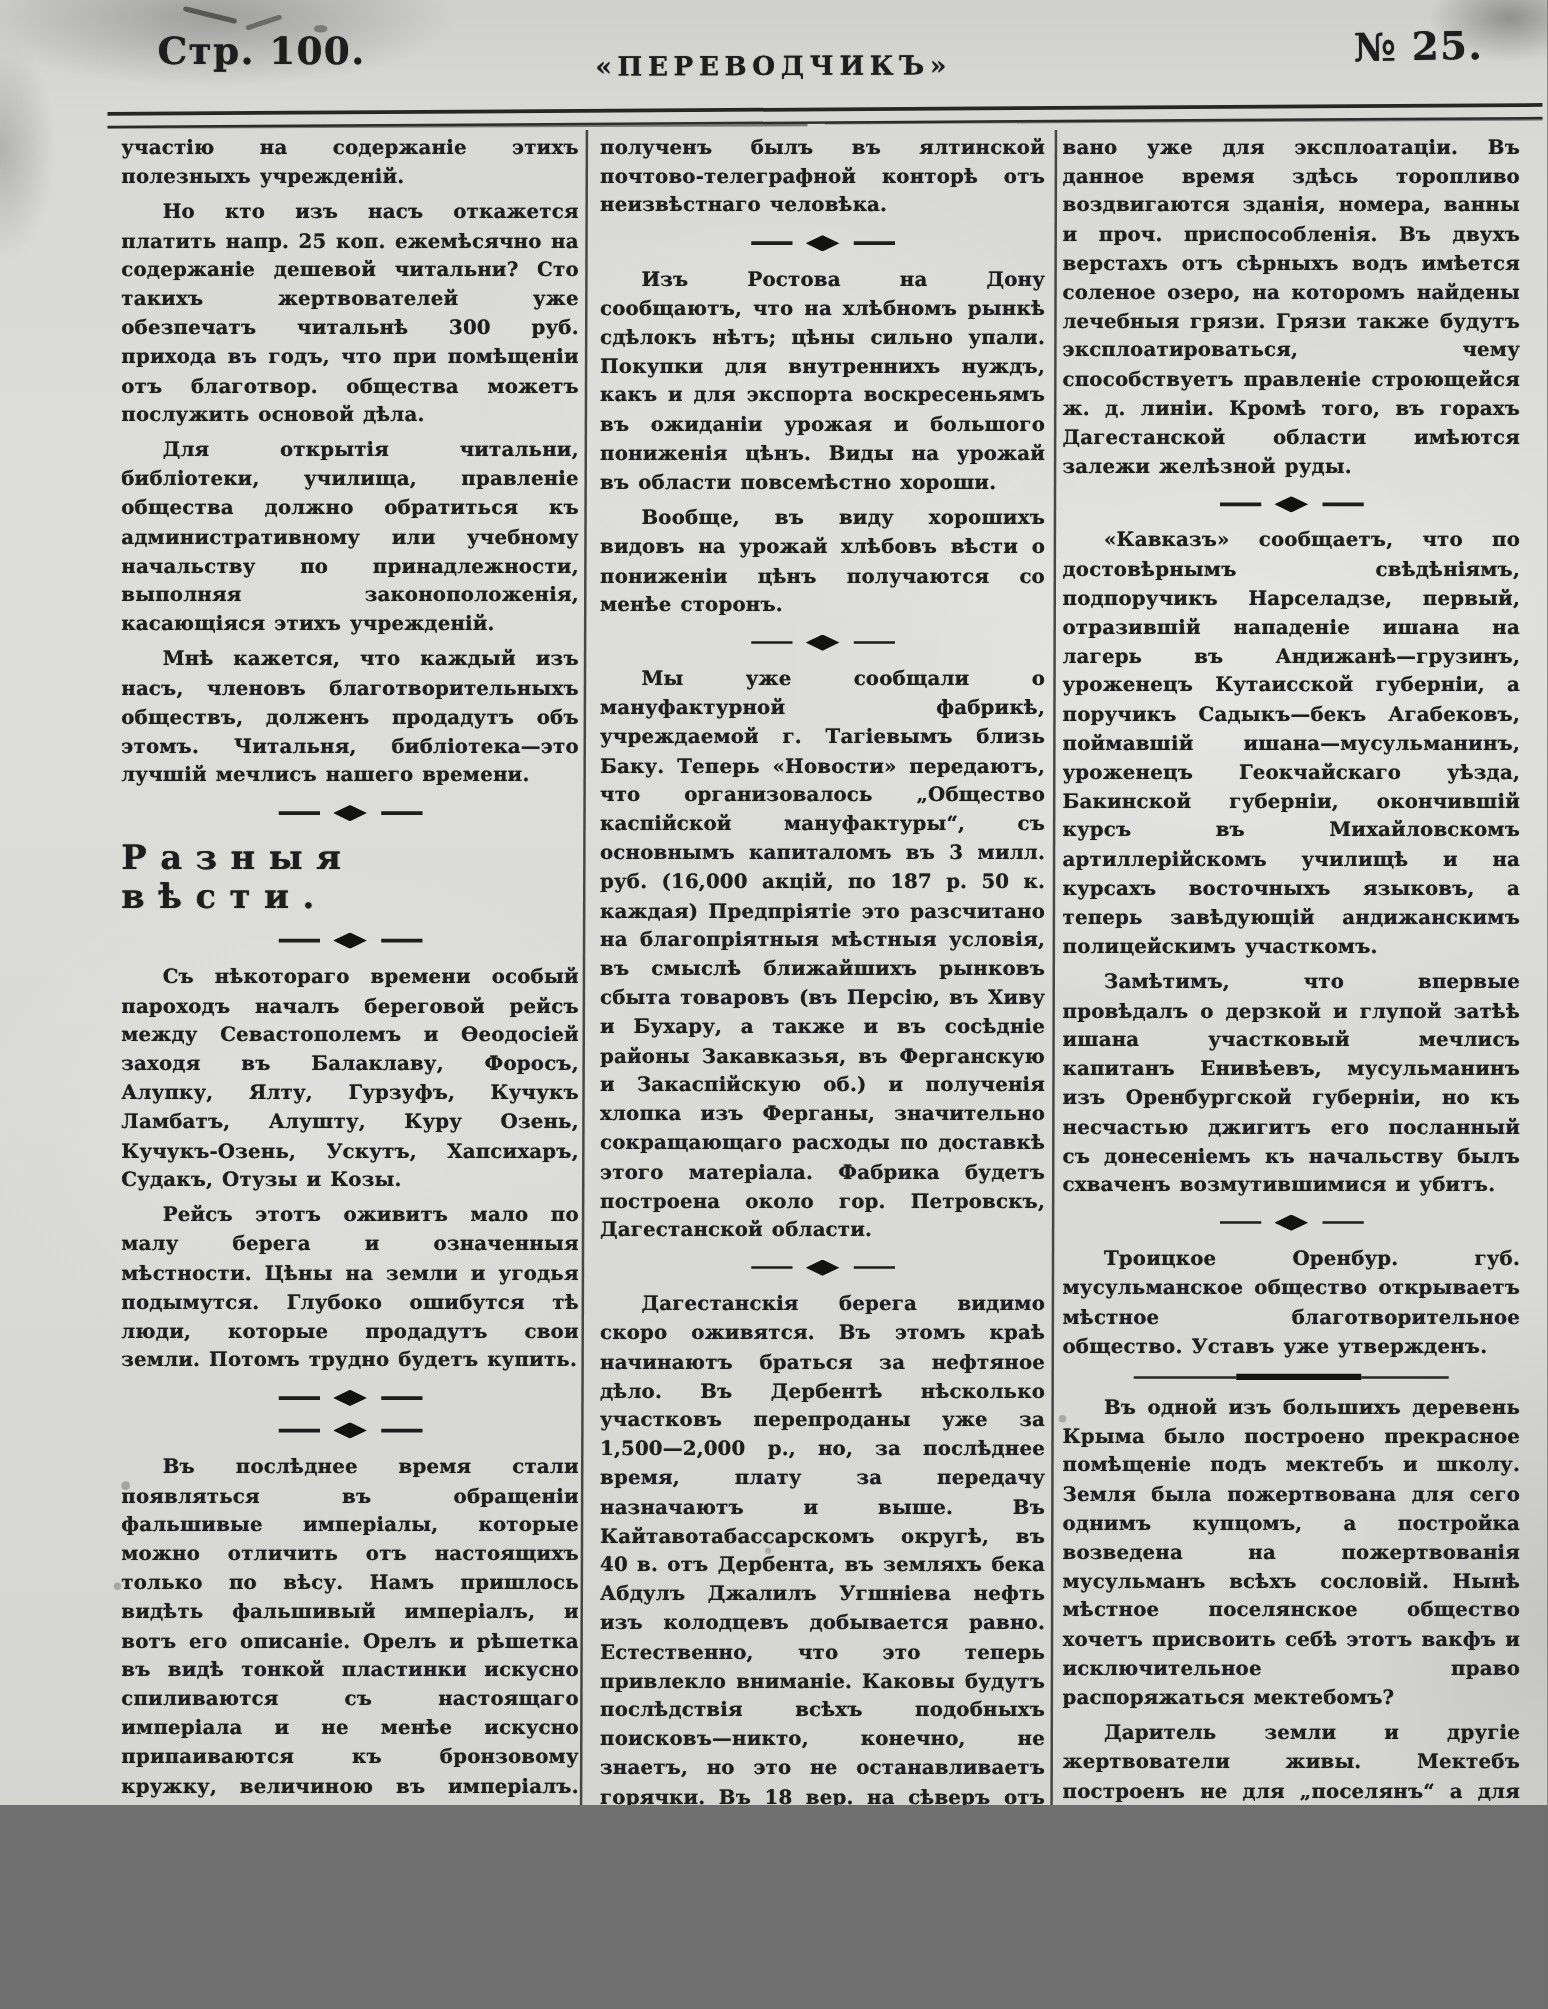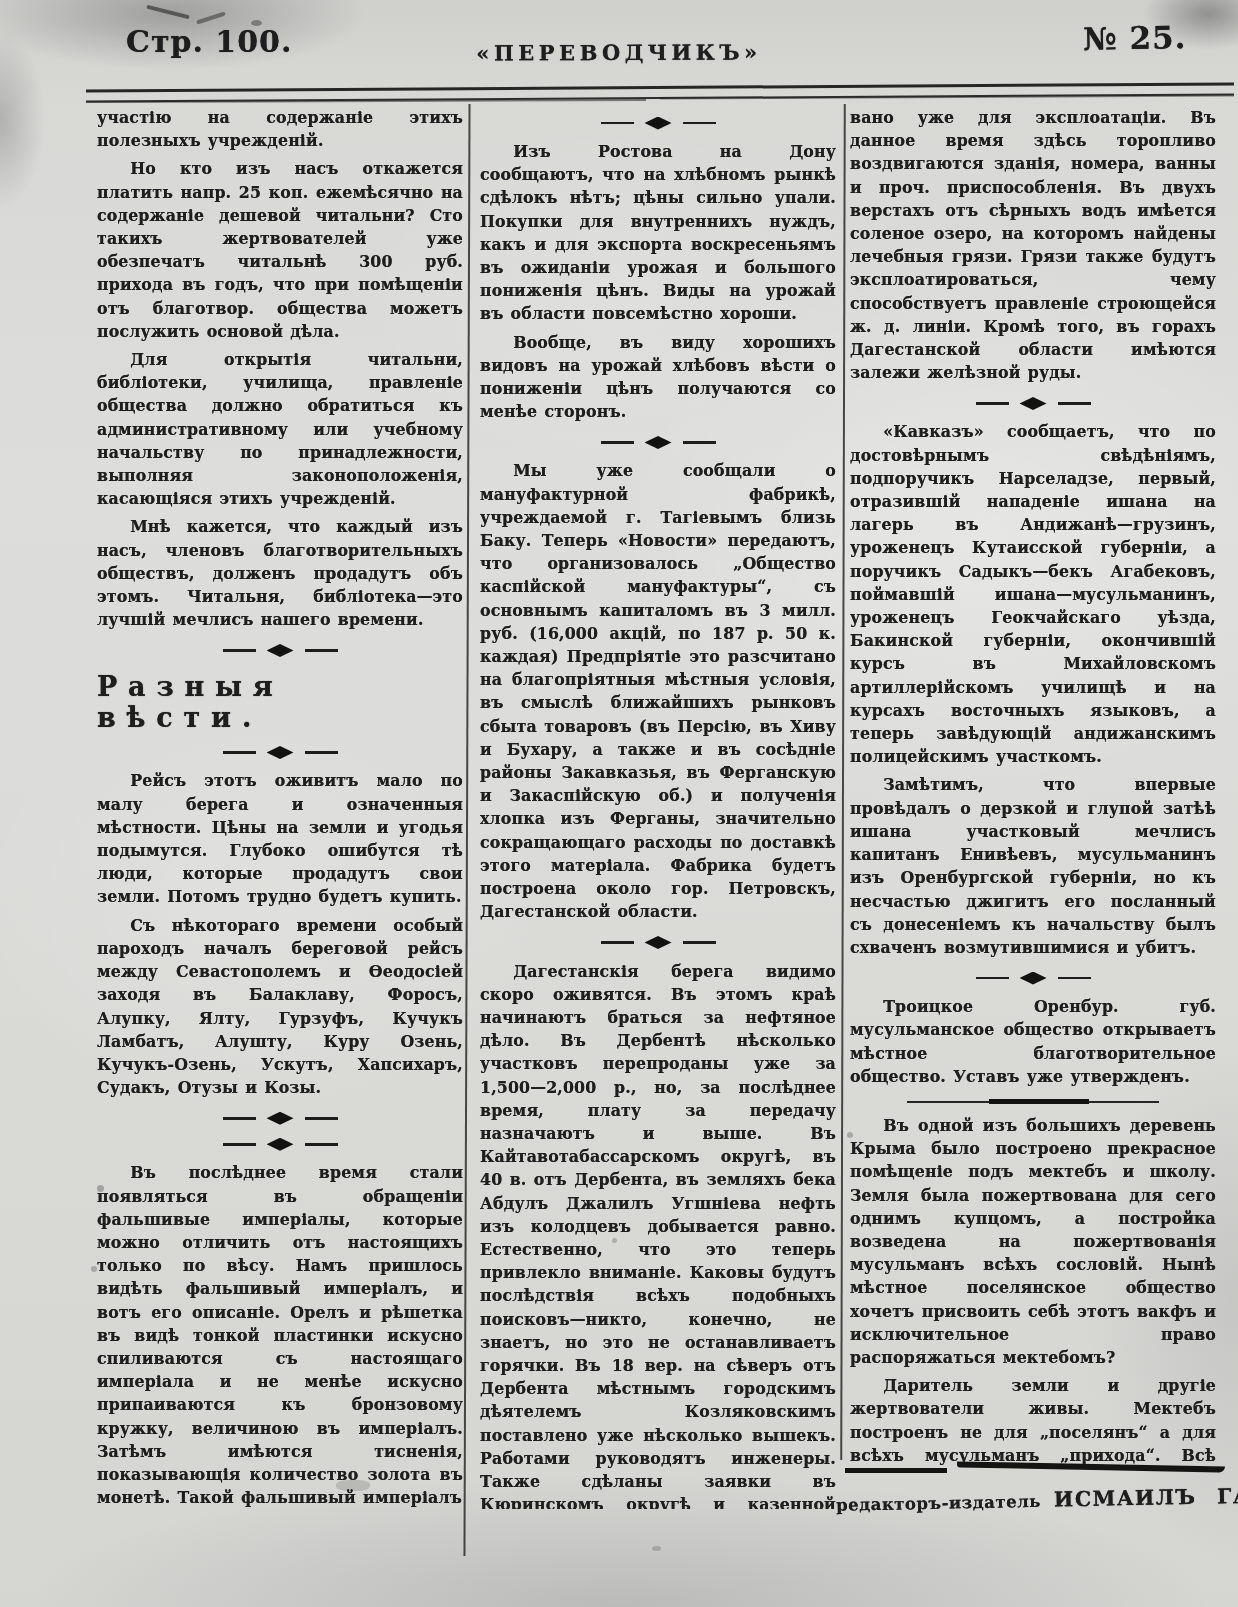--- a/index.html
+++ b/index.html
@@ -1,17 +1,17 @@
 <!DOCTYPE html>
 <html><head>
 <meta charset="utf-8">
 <style>
   html,body{margin:0;padding:0;background:#6f6f6f;}
   .page{
-    position:relative;width:1238px;height:1607px;overflow:hidden;
+    position:relative;width:1238px;height:1444px;overflow:hidden;
     color:#1e1e1e;
     font-family:"DejaVu Serif", serif;
     background:
       radial-gradient(ellipse 280px 80px at 170px 14px, rgba(45,45,45,.30), transparent 70%),
       radial-gradient(ellipse 90px 50px at 1208px 14px, rgba(40,40,40,.38), transparent 72%),
       radial-gradient(ellipse 60px 120px at 0px 120px, rgba(60,60,60,.25), transparent 75%),
       radial-gradient(ellipse 520px 400px at 980px 540px, rgba(255,255,255,.28), transparent 70%),
       radial-gradient(ellipse 420px 320px at 260px 900px, rgba(255,255,255,.15), transparent 70%),
       radial-gradient(ellipse 380px 260px at 620px 300px, rgba(255,255,255,.12), transparent 70%),
       radial-gradient(ellipse 760px 170px at 620px 1607px, rgba(80,80,80,.20), transparent 78%),
@@ -96,35 +96,36 @@
           <span class="dline"></span>
           <span class="diamond"></span>
           <span class="dline"></span>
         </div>
         <h2 class="news-heading">Разныя вѣсти.</h2>
         <div class="divider">
           <span class="dline"></span>
           <span class="diamond"></span>
           <span class="dline"></span>
         </div>
+        <p class="para">Съ нѣкотораго времени особый пароходъ началъ береговой рейсъ между Севастополемъ и Ѳеодосіей заходя въ Балаклаву, Форосъ, Алупку, Ялту, Гурзуфъ, Кучукъ Ламбатъ, Алушту, Куру Озень, Кучукъ-Озень, Ускутъ, Хапсихаръ, Судакъ, Отузы и Козы.</p>
         <p class="para">Рейсъ этотъ оживитъ мало по малу берега и означенныя мѣстности. Цѣны на земли и угодья подымутся. Глубоко ошибутся тѣ люди, которые продадутъ свои земли. Потомъ трудно будетъ купить.</p>
-        <p class="para">Съ нѣкотораго времени особый пароходъ началъ береговой рейсъ между Севастополемъ и Ѳеодосіей заходя въ Балаклаву, Форосъ, Алупку, Ялту, Гурзуфъ, Кучукъ Ламбатъ, Алушту, Куру Озень, Кучукъ-Озень, Ускутъ, Хапсихаръ, Судакъ, Отузы и Козы.</p>
         <div class="divider">
           <span class="dline"></span>
           <span class="diamond"></span>
           <span class="dline"></span>
         </div>
         <div class="divider">
           <span class="dline"></span>
           <span class="diamond"></span>
           <span class="dline"></span>
         </div>
         <p class="para">Въ послѣднее время стали появляться въ обращеніи фальшивые имперіалы, которые можно отличить отъ настоящихъ только по вѣсу. Намъ пришлось видѣть фальшивый имперіалъ, и вотъ его описаніе. Орелъ и рѣшетка въ видѣ тонкой пластинки искусно спиливаются съ настоящаго имперіала и не менѣе искусно припаиваются къ бронзовому кружку, величиною въ имперіалъ. Затѣмъ имѣются тисненія, показывающія количество золота въ монетѣ. Такой фальшивый имперіалъ</p>
       </div>
       <div class="column">
+        <p class="para cont">полученъ былъ въ ялтинской почтово-телеграфной конторѣ отъ неизвѣстнаго человѣка.</p>
         <div class="divider">
           <span class="dline"></span>
           <span class="diamond"></span>
           <span class="dline"></span>
         </div>
         <p class="para">Изъ Ростова на Дону сообщаютъ, что на хлѣбномъ рынкѣ сдѣлокъ нѣтъ; цѣны сильно упали. Покупки для внутреннихъ нуждъ, какъ и для экспорта воскресеньямъ въ ожиданіи урожая и большого пониженія цѣнъ. Виды на урожай въ области повсемѣстно хороши.</p>
         <p class="para">Вообще, въ виду хорошихъ видовъ на урожай хлѣбовъ вѣсти о пониженіи цѣнъ получаются со менѣе сторонъ.</p>
         <div class="divider">
           <span class="dline"></span>
           <span class="diamond"></span>

